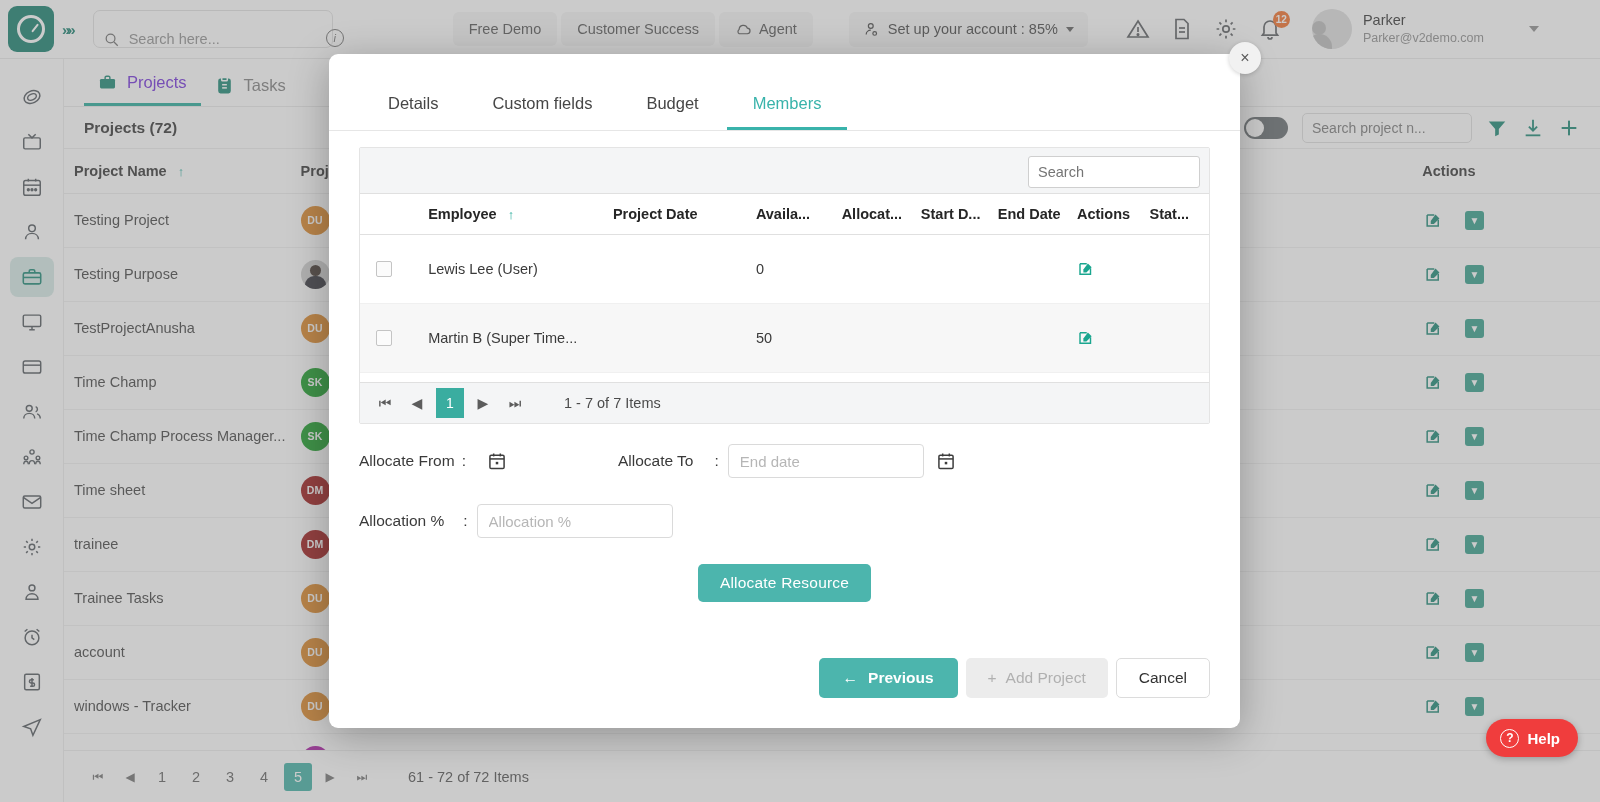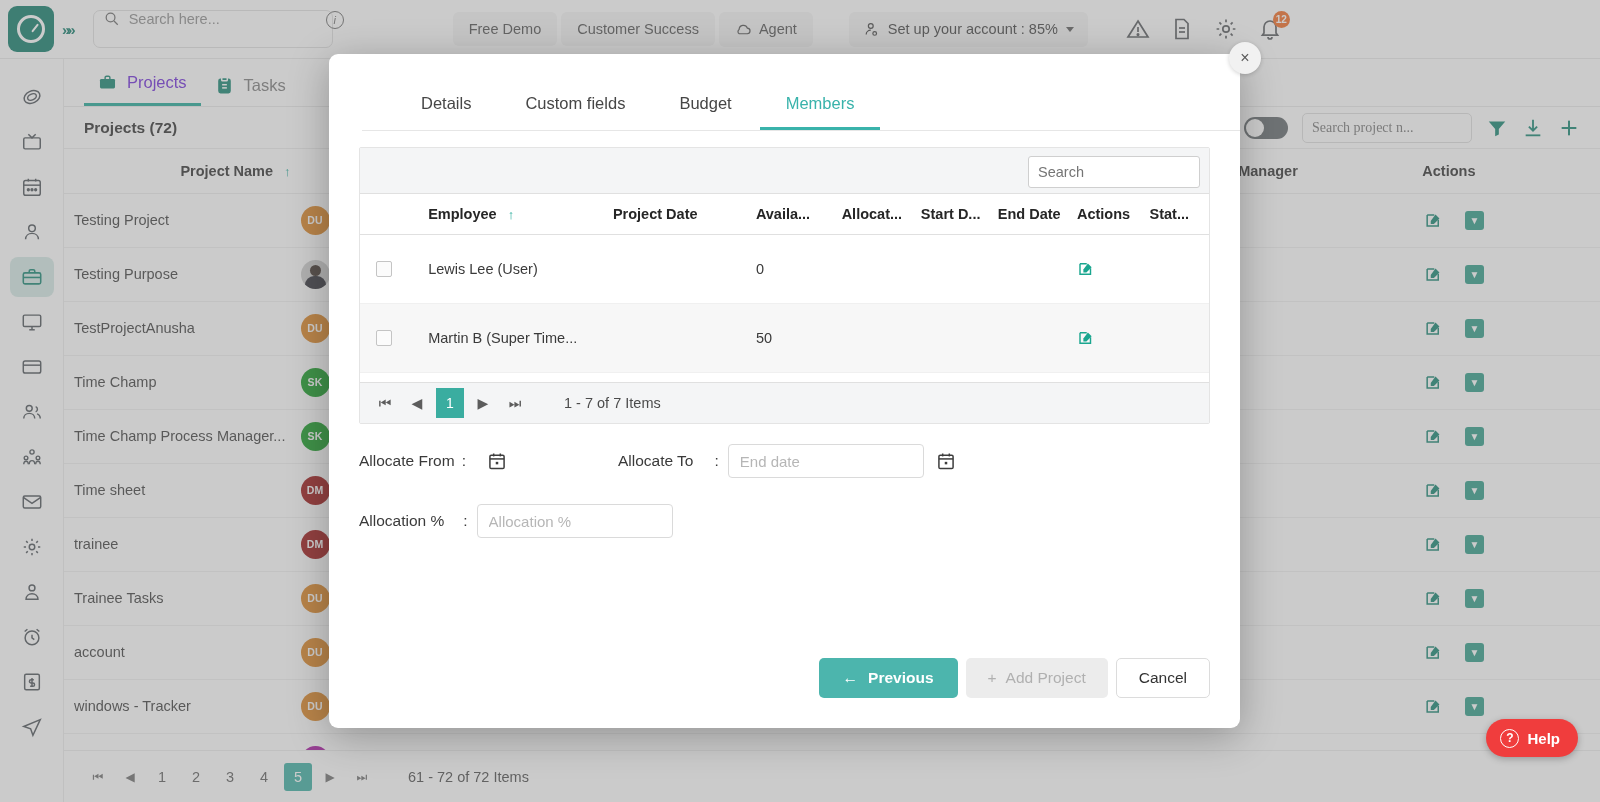--- a/index.html
+++ b/index.html
@@ -42,21 +42,21 @@
     width: 2px; height: 10px; background: #fff; border-radius: 1px;
     transform-origin: bottom center; transform: rotate(38deg);
   }
   .chev-expand {
     margin-left: 8px; color: #0d7a68; font-size: 15px; letter-spacing: -3px;
     font-weight: 700; cursor: pointer;
   }
   .search-wrap {
     margin-left: 20px; width: 240px; height: 38px;
     border: 1px solid #e0e0e0; border-radius: 7px;
-    display: flex; align-items: flex-start; padding: 0 10px; gap: 10px;
+    display: flex; align-items: flex-end; padding: 0 10px; gap: 10px;
   }
   .search-wrap .mag { width: 15px; height: 15px; flex: none; }
   .search-wrap input {
     border: none; outline: none; flex: 1; font-size: 14.5px;
     color: #6a6a6a; font-family: "Liberation Sans", sans-serif; background: transparent;
   }
   .search-wrap input::placeholder { color: #8d8d8d; }
   .info-circle {
     width: 18px; height: 18px; border-radius: 50%; border: 1.6px solid #6a6a6a;
     color: #6a6a6a; font-size: 11px; display: flex; align-items: center;
@@ -124,28 +124,28 @@
   .subbar-title { font-size: 15.5px; font-weight: 700; color: #2d2d2d; }
   .subbar-right { display: flex; align-items: center; gap: 14px; }
   .arch-lbl { font-size: 15px; color: #2d2d2d; font-weight: 600; }
   .toggle { width: 44px; height: 22px; border-radius: 12px; background: #606669;
     position: relative; cursor: pointer; }
   .toggle .knob { position: absolute; top: 2px; left: 2px; width: 18px; height: 18px;
     border-radius: 50%; background: #fff; }
   .proj-search {
     width: 170px; height: 30px; border: 1px solid #ddd; border-radius: 5px;
     padding: 0 9px; font-size: 14px; color: #8d8d8d; outline: none;
-    font-family: Liberation Serif, serif;
+    font-family: Liberation Sans, sans-serif;
   }
   .tool-ico { color: #12836f; cursor: pointer; width: 22px; height: 22px; }
 
   
   .ptable { width: 100%; border-collapse: collapse; table-layout: fixed; }
   .ptable th {
-    text-align: right; font-size: 14.5px; font-weight: 700; color: #2d2d2d;
+    text-align: left; font-size: 14.5px; font-weight: 700; color: #2d2d2d;
     padding: 12px 0 12px 10px; border-bottom: 1px solid #ececec; height: 44px;
   }
   .ptable td {
     font-size: 14.5px; color: #3b3b3b; padding: 12px 0 12px 10px;
     border-bottom: 1px solid #f0f0f0; height: 46.5px; overflow: hidden;
     white-space: nowrap; text-overflow: ellipsis;
   }
   .col-name { width: 225px; }
   .col-mgr  { width: 1000px; }
   .col-act  { width: 300px; }
@@ -196,21 +196,21 @@
     background: #fff; border-radius: 9px; z-index: 100;
     box-shadow: 0 8px 40px rgba(0,0,0,.28);
   }
   .modal-close {
     position: absolute; right: -21px; top: -12px; width: 32px; height: 32px;
     border-radius: 50%; background: #f1f1f1; color: #5b5b5b;
     display: flex; align-items: center; justify-content: center;
     font-size: 16px; cursor: pointer; z-index: 110;
     box-shadow: 0 1px 4px rgba(0,0,0,.18);
   }
-  .mtabs { display: flex; padding: 30px 0 0 33px; border-bottom: 1px solid #e6e6e6; gap: 2px; margin-left: 33px; }
+  .mtabs { display: flex; padding: 30px 0 0 33px; border-bottom: 1px solid #e6e6e6; gap: 2px; }
   .mtab { padding: 10px 26px 14px 26px; font-size: 16.5px; color: #464646; cursor: pointer; }
   .mtab.active { color: #39b3ab; border-bottom: 3px solid #39b3ab; }
 
   .grid-wrap { margin: 16px 30px 0 30px; border: 1px solid #e4e4e4; border-radius: 2px; }
   .grid-toolbar { height: 46px; background: #f4f5f6; border-bottom: 1px solid #e0e0e0;
     display: flex; align-items: center; justify-content: flex-end; padding-right: 9px;
     position: relative; }
   .grid-search {
     width: 172px; height: 32px; border: 1px solid #cfcfcf; border-radius: 3px;
     padding: 0 9px; font-size: 14.5px; color: #737373; outline: none;
@@ -357,20 +357,31 @@
       </div>
       <div class="hdr-icon">
         <svg width="24" height="24" viewBox="0 0 24 24" fill="none" stroke="#55585c" stroke-width="1.7">
           <path d="M6 16V10a6 6 0 0 1 12 0v6l1.6 2.2H4.4z"></path>
             <path d="M10 20a2 2 0 0 0 4 0"></path>
         </svg>
         <span class="bell-badge">12</span>
       </div>
     </div>
 
+    <div class="user-block">
+      <div class="avatar-big">
+        <span class="head"></span>
+          <span class="body"></span>
+      </div>
+      <div>
+        <div class="user-name">Parker</div>
+        <div class="user-mail">Parker@v2demo.com</div>
+      </div>
+      <div class="caret-user"></div>
+    </div>
   </div>
 
   <div class="rail">
     <div class="rail-item">
       <svg width="22" height="22" viewBox="0 0 24 24" fill="none" stroke="currentColor" stroke-width="1.6">
         <ellipse cx="12" cy="12" rx="9" ry="6.5" transform="rotate(-25 12 12)"></ellipse>
         <ellipse cx="12" cy="12" rx="5" ry="3.2" transform="rotate(-25 12 12)"></ellipse>
       </svg>
     </div>
     <div class="rail-item">
@@ -890,20 +901,23 @@
         <rect x="10.5" y="13" width="3" height="3" fill="#3d3d3d" stroke="none"></rect>
       </svg>
     </div>
 
     <div class="frow">
       <span class="flabel">Allocation %</span>
       <span class="fcolon" style="margin-left:19px;">:</span>
       <input class="finput" placeholder="Allocation %" style="">
     </div>
 
+    <div class="alloc-row">
+      <button class="alloc-btn">Allocate Resource</button>
+    </div>
   </div>
 
   <div class="footer-row">
     <button class="btn-prev">
       <span>←</span>
       <span>Previous</span>
     </button>
     <button class="btn-add">
       <span>+</span>
       <span>Add Project</span>

